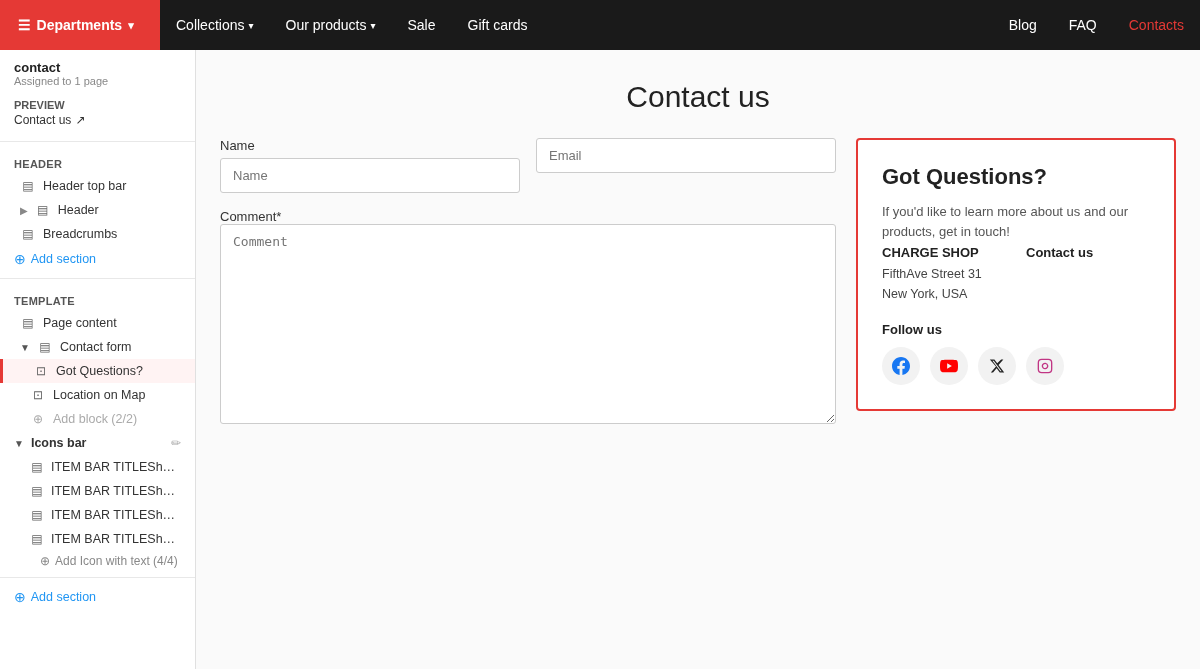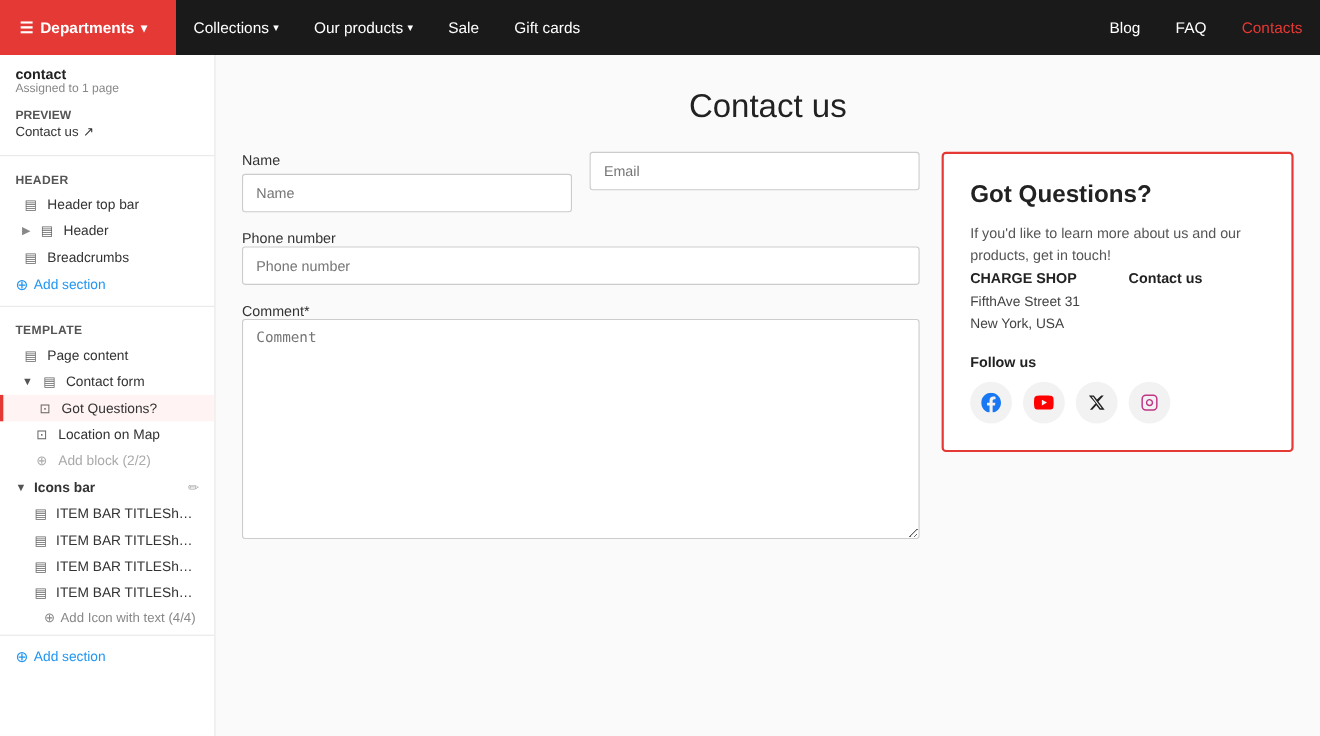--- a/index.html
+++ b/index.html
@@ -432,24 +432,20 @@
 
       <div class="contact-form-col">
         <div class="form-row">
           <div class="form-group">
             <label class="form-label">Name</label>
             <input class="form-input" type="text" placeholder="Name" style="">
           </div>
           <div class="form-group">
             <input class="form-input" type="email" placeholder="Email" style="">
           </div>
-        </div>
-        <div class="form-group-full">
-          <label class="form-label">Phone number</label>
-          <input class="form-input" type="text" placeholder="Phone number" style="">
         </div>
         <div class="form-group-full">
           <label class="form-label">Comment*</label>
           <textarea class="form-textarea" placeholder="Comment" style=""></textarea>
         </div>
       </div>
 
       <div class="got-questions-card">
         <div class="gq-title">Got Questions?</div>
         <div class="gq-desc">If you'd like to learn more about us and our products, get in touch!</div>

